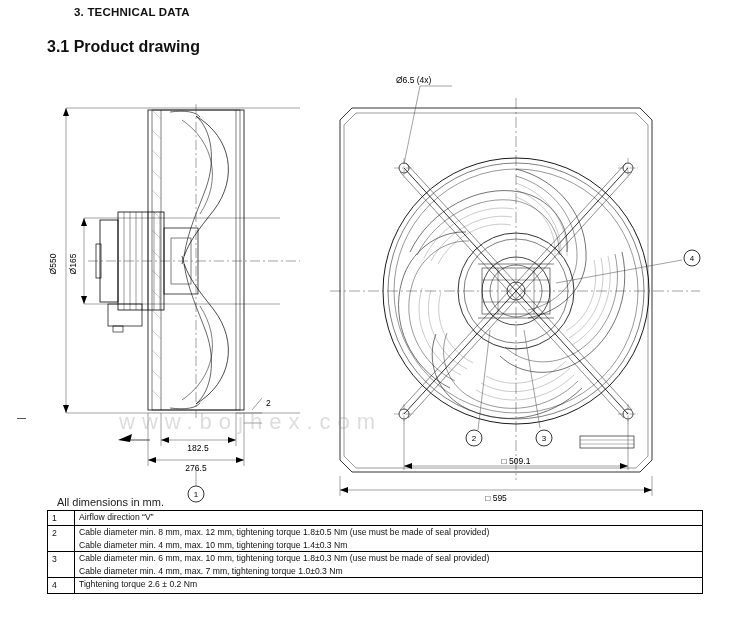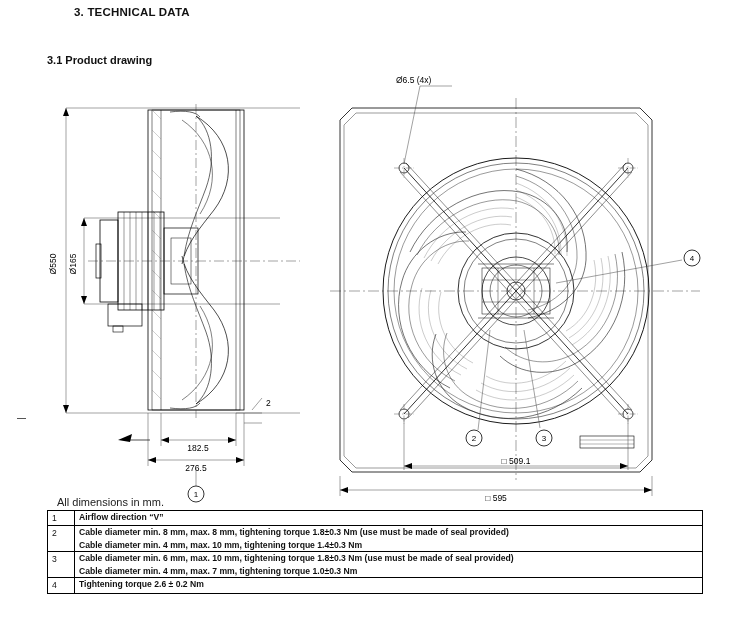--- a/index.html
+++ b/index.html
@@ -25,22 +25,22 @@
     left: 47px;
     top: 6px;
     font-size: 11.5px;
     font-weight: bold;
     letter-spacing: 0.2px;
     margin-left: 27px;
   }
   .h-sub {
     position: absolute;
     left: 47px;
-    top: 54px;
-    font-size: 11px;
+    top: 38px;
+    font-size: 16px;
     font-weight: bold;
   }
   .tick-left {
     position: absolute;
     left: 17px;
     top: 418px;
     width: 9px;
     height: 1px;
     background: #555;
   }
@@ -108,21 +108,20 @@
   .tbl td.num {
     width: 18px;
     text-align: left;
     padding-left: 4px;
   }
   .tbl .l2 {
     padding: 0 4px;
   }
   .tbl .l2 div {
     line-height: 1.45;
-    font-weight: bold;
   }
   .balloon {
     fill: none;
     stroke: #000;
     stroke-width: 0.8;
   }
   text {
     font-family: "Liberation Sans", sans-serif;
     fill: #000;
   }
@@ -377,37 +376,38 @@
         <text x="496" y="433" font-size="8.5" text-anchor="middle">□ 595</text>
 
         <text x="196" y="429" font-size="8" text-anchor="middle">1</text>
         <text x="474" y="373" font-size="8" text-anchor="middle">2</text>
         <text x="544" y="373" font-size="8" text-anchor="middle">3</text>
         <text x="692" y="193" font-size="8" text-anchor="middle">4</text>
       </g>
     </svg>
 
     <div class="watermark">
+      <div class="wm-url">www.bojhex.com</div>
     </div>
   </div>
 
   <div class="dims-note">All dimensions in mm.</div>
 
   <table class="tbl">
     <tbody>
       <tr>
         <td class="num">1</td>
         <td class="l2">
           <div>Airflow direction “V”</div>
         </td>
       </tr>
       <tr>
         <td class="num">2</td>
         <td class="l2">
-          <div>Cable diameter min. 8 mm, max. 8 mm, tightening torque 1.8±0.3 Nm (use must be made of seal provided)</div>
+          <div>Cable diameter min. 8 mm, max. 12 mm, tightening torque 1.8±0.5 Nm (use must be made of seal provided)</div>
           <div>Cable diameter min. 4 mm, max. 10 mm, tightening torque 1.4±0.3 Nm</div>
         </td>
       </tr>
       <tr>
         <td class="num">3</td>
         <td class="l2">
           <div>Cable diameter min. 6 mm, max. 10 mm, tightening torque 1.8±0.3 Nm (use must be made of seal provided)</div>
           <div>Cable diameter min. 4 mm, max. 7 mm, tightening torque 1.0±0.3 Nm</div>
         </td>
       </tr>

